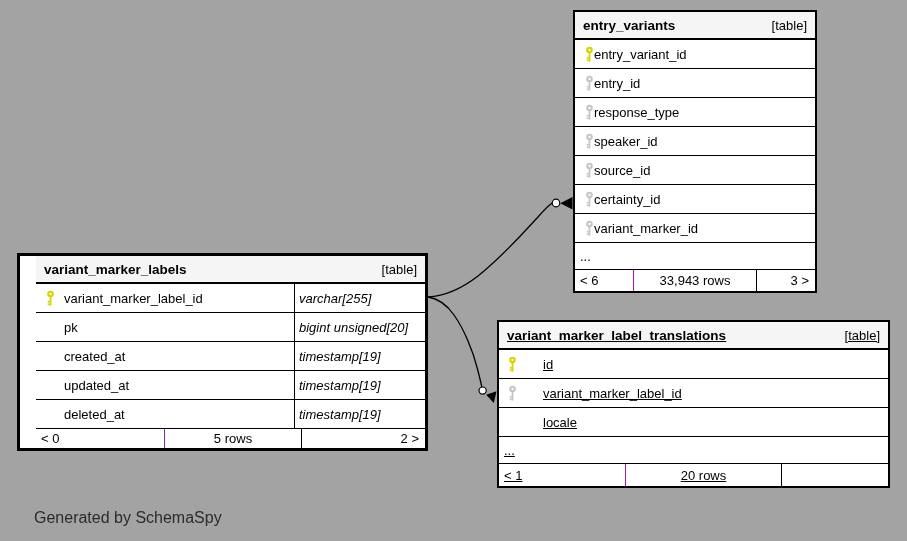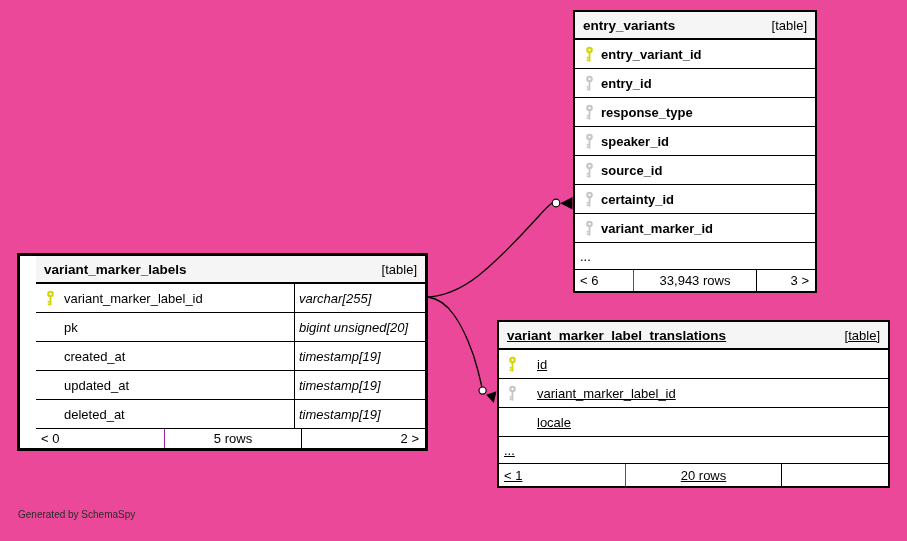--- a/index.html
+++ b/index.html
@@ -1,20 +1,20 @@
 <!DOCTYPE html>
 <html><head>
 <meta charset="utf-8">
 <style>
   html,body{margin:0;padding:0;}
   body{
     width:907px;height:541px;position:relative;background:#ffffff;
     font-family:"Liberation Sans", sans-serif;color:#000;
   }
-  .canvas{position:absolute;inset:0;overflow:hidden;background:#ec4899;}
+  .canvas{position:absolute;inset:0;overflow:hidden;background:#a3a3a3;}
 
   .rel-layer{position:absolute;left:0;top:0;width:907px;height:541px;pointer-events:none;}
 
   .db-table{
     position:absolute;background:#fff;border:2px solid #000;box-sizing:border-box;
     display:flex;flex-direction:column;
   }
   .tbl-entry-variants{left:573px;top:10px;width:244px;height:283px;}
   .tbl-labels{left:17px;top:253px;width:411px;height:198px;border-width:3px;padding-left:16px;}
   .tbl-translations{left:497px;top:320px;width:393px;height:168px;text-decoration:underline;}
@@ -30,23 +30,23 @@
     display:flex;align-items:center;border-bottom:1px solid #000;height:29px;
     box-sizing:border-box;font-size:13px;flex:0 0 auto;white-space:nowrap;
   }
   .keyicon{width:9px;height:16px;flex:0 0 auto;display:inline-flex;}
   .keyicon.pk{color:#d4d400;}
   .keyicon.fk{color:#c6c6c6;}
   .keyicon.none svg{visibility:hidden;}
   .tbl-entry-variants .keyicon{margin-left:10px;}
   .tbl-labels .keyicon{margin-left:10px;}
   .tbl-translations .keyicon{margin-left:9px;}
-  .tbl-entry-variants .cname{margin-left:7px;font-weight:bold;}
+  .tbl-entry-variants .cname{}
   .tbl-labels .cname{margin-left:9px;}
-  .tbl-translations .cname{margin-left:20px;}
+  .tbl-translations .cname{margin-left:26px;}
 
   .namecell{flex:0 0 258px;display:flex;align-items:center;height:100%;}
   .typecell{
     flex:1 1 auto;border-left:1px solid #000;height:100%;display:flex;align-items:center;
     padding-left:4px;box-sizing:border-box;font-style:italic;
   }
 
   .trow.ellipsis{height:27px;padding-left:5px;}
 
   .tfoot{display:flex;align-items:stretch;font-size:13px;flex:1 1 auto;min-height:18px;}
@@ -54,21 +54,21 @@
   .fcell.left{padding-left:5px;}
   .fcell.mid{justify-content:center;border-left:1px solid #a21caf;border-right:1px solid #000;flex:1 1 auto;}
   .fcell.right{justify-content:flex-end;padding-right:6px;}
   .tbl-entry-variants .fcell.left{flex:0 0 58px;}
   .tbl-entry-variants .fcell.right{flex:0 0 58px;}
   .tbl-labels .fcell.left{flex:0 0 128px;}
   .tbl-labels .fcell.right{flex:0 0 123px;}
   .tbl-translations .fcell.left{flex:0 0 126px;}
   .tbl-translations .fcell.right{flex:0 0 106px;}
 
-  .credit{position:absolute;left:18px;top:509px;font-size:10px;color:#2b2b2b;}
+  .credit{position:absolute;left:34px;top:509px;font-size:16px;color:#2b2b2b;}
 </style>
 </head>
 <body>
 
 <div class="canvas">
 
   <div class="db-table tbl-entry-variants">
     <div class="thead">
       <span class="tname">entry_variants</span>
       <span class="ttag">[table]</span>

